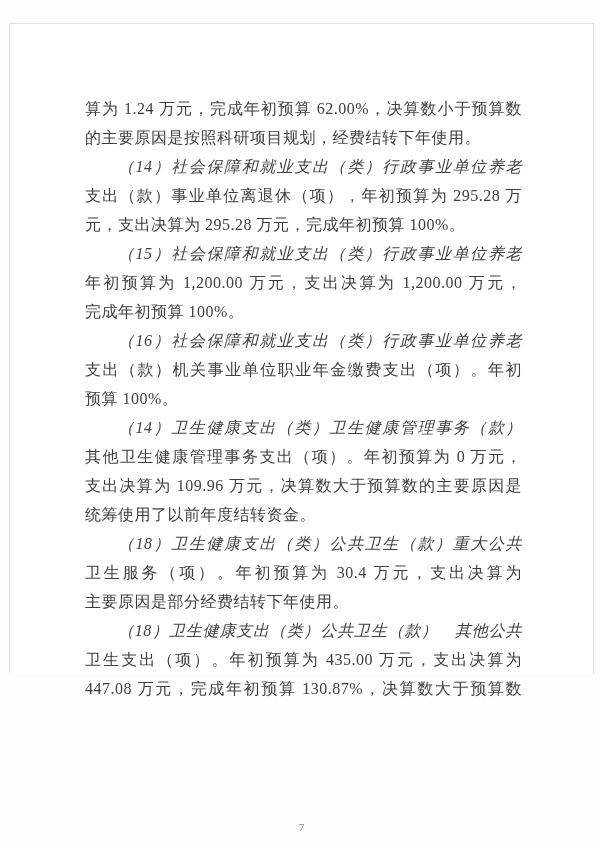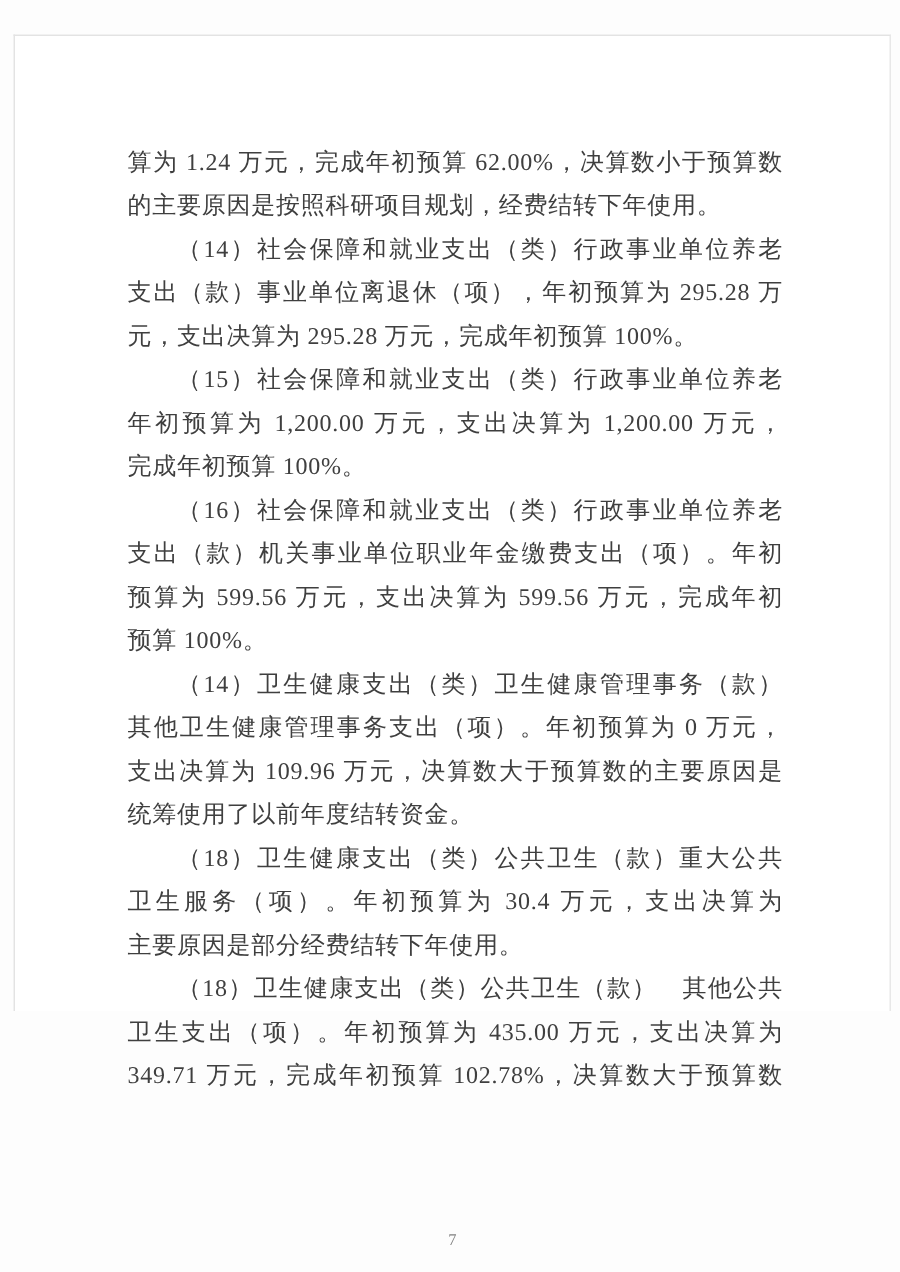--- a/index.html
+++ b/index.html
@@ -37,20 +37,21 @@
     font-size: 16px;
     line-height: 29px;
     color: #3f3f3f;
     letter-spacing: 0.5px;
     text-align: justify;
     text-align-last: justify;
     white-space: normal;
   }
   .line.indent {
     text-indent: 33px;
+    font-style: italic;
   }
   .line.para-end {
     text-align-last: left;
   }
   .page-number {
     position: absolute;
     left: 0;
     width: 100%;
     top: 797px;
     text-align: center;
@@ -66,27 +67,26 @@
     <div class="line">算为 1.24 万元，完成年初预算 62.00%，决算数小于预算数</div>
     <div class="line para-end">的主要原因是按照科研项目规划，经费结转下年使用。</div>
     <div class="line indent">（14）社会保障和就业支出（类）行政事业单位养老</div>
     <div class="line">支出（款）事业单位离退休（项），年初预算为 295.28 万</div>
     <div class="line para-end">元，支出决算为 295.28 万元，完成年初预算 100%。</div>
     <div class="line indent">（15）社会保障和就业支出（类）行政事业单位养老</div>
     <div class="line">年初预算为 1,200.00 万元，支出决算为 1,200.00 万元，</div>
     <div class="line para-end">完成年初预算 100%。</div>
     <div class="line indent">（16）社会保障和就业支出（类）行政事业单位养老</div>
     <div class="line">支出（款）机关事业单位职业年金缴费支出（项）。年初</div>
-    <div class="line">预算为 599.56 万元，支出决算为 599.56 万元，完成年初</div>
     <div class="line para-end">预算 100%。</div>
     <div class="line indent">（14）卫生健康支出（类）卫生健康管理事务（款）</div>
     <div class="line">其他卫生健康管理事务支出（项）。年初预算为 0 万元，</div>
     <div class="line">支出决算为 109.96 万元，决算数大于预算数的主要原因是</div>
     <div class="line para-end">统筹使用了以前年度结转资金。</div>
     <div class="line indent">（18）卫生健康支出（类）公共卫生（款）重大公共</div>
     <div class="line">卫生服务（项）。年初预算为 30.4 万元，支出决算为</div>
     <div class="line para-end">主要原因是部分经费结转下年使用。</div>
     <div class="line indent">（18）卫生健康支出（类）公共卫生（款）　其他公共</div>
     <div class="line">卫生支出（项）。年初预算为 435.00 万元，支出决算为</div>
-    <div class="line">349.71 万元，完成年初预算 102.78%，决算数大于预算数</div>
+    <div class="line">447.08 万元，完成年初预算 130.87%，决算数大于预算数</div>
   </div>
   <div class="page-number">7</div>
 </div>
 
 </body></html>

